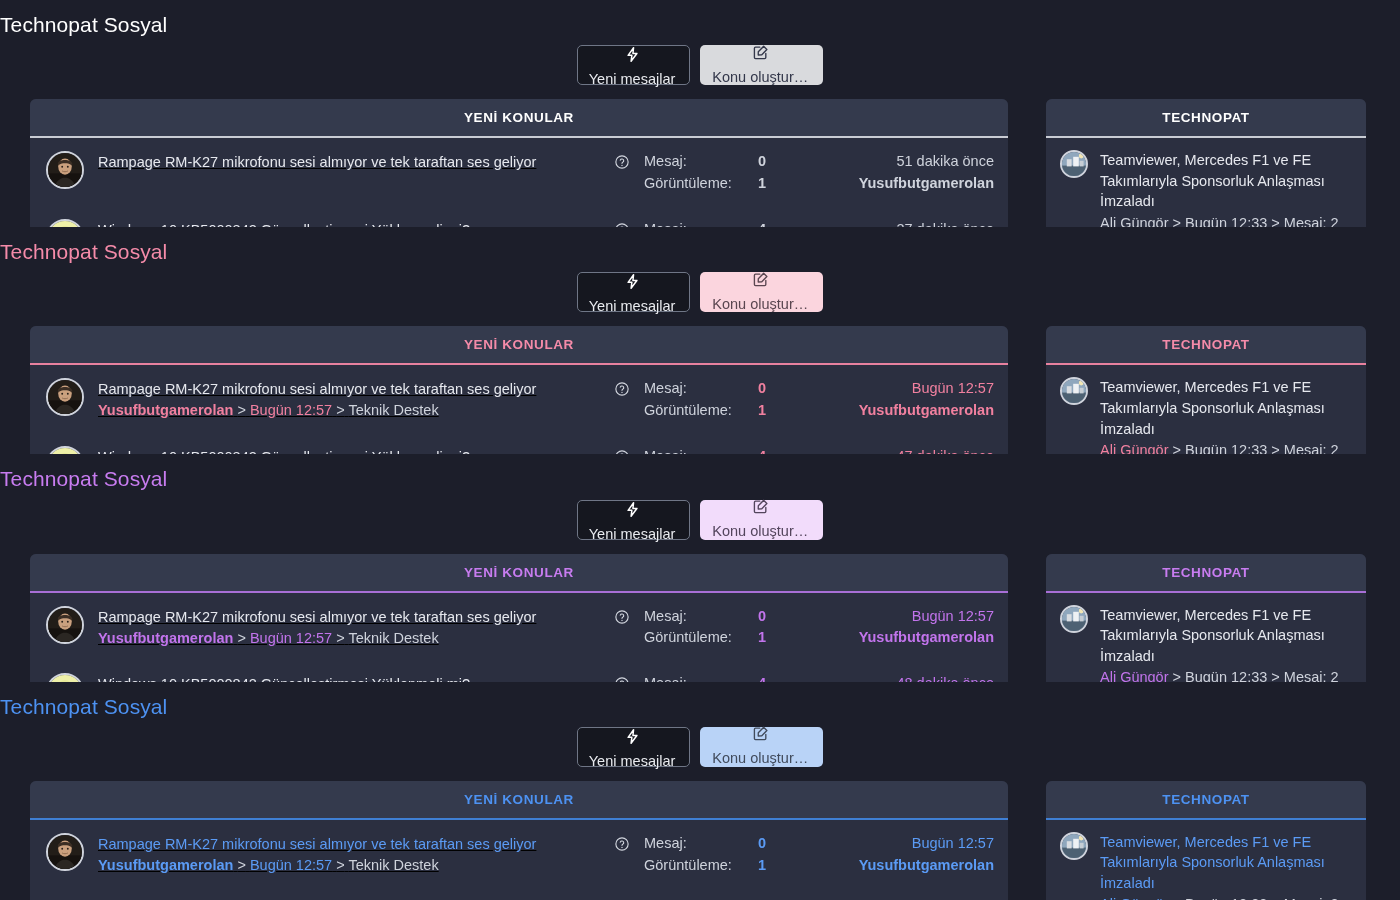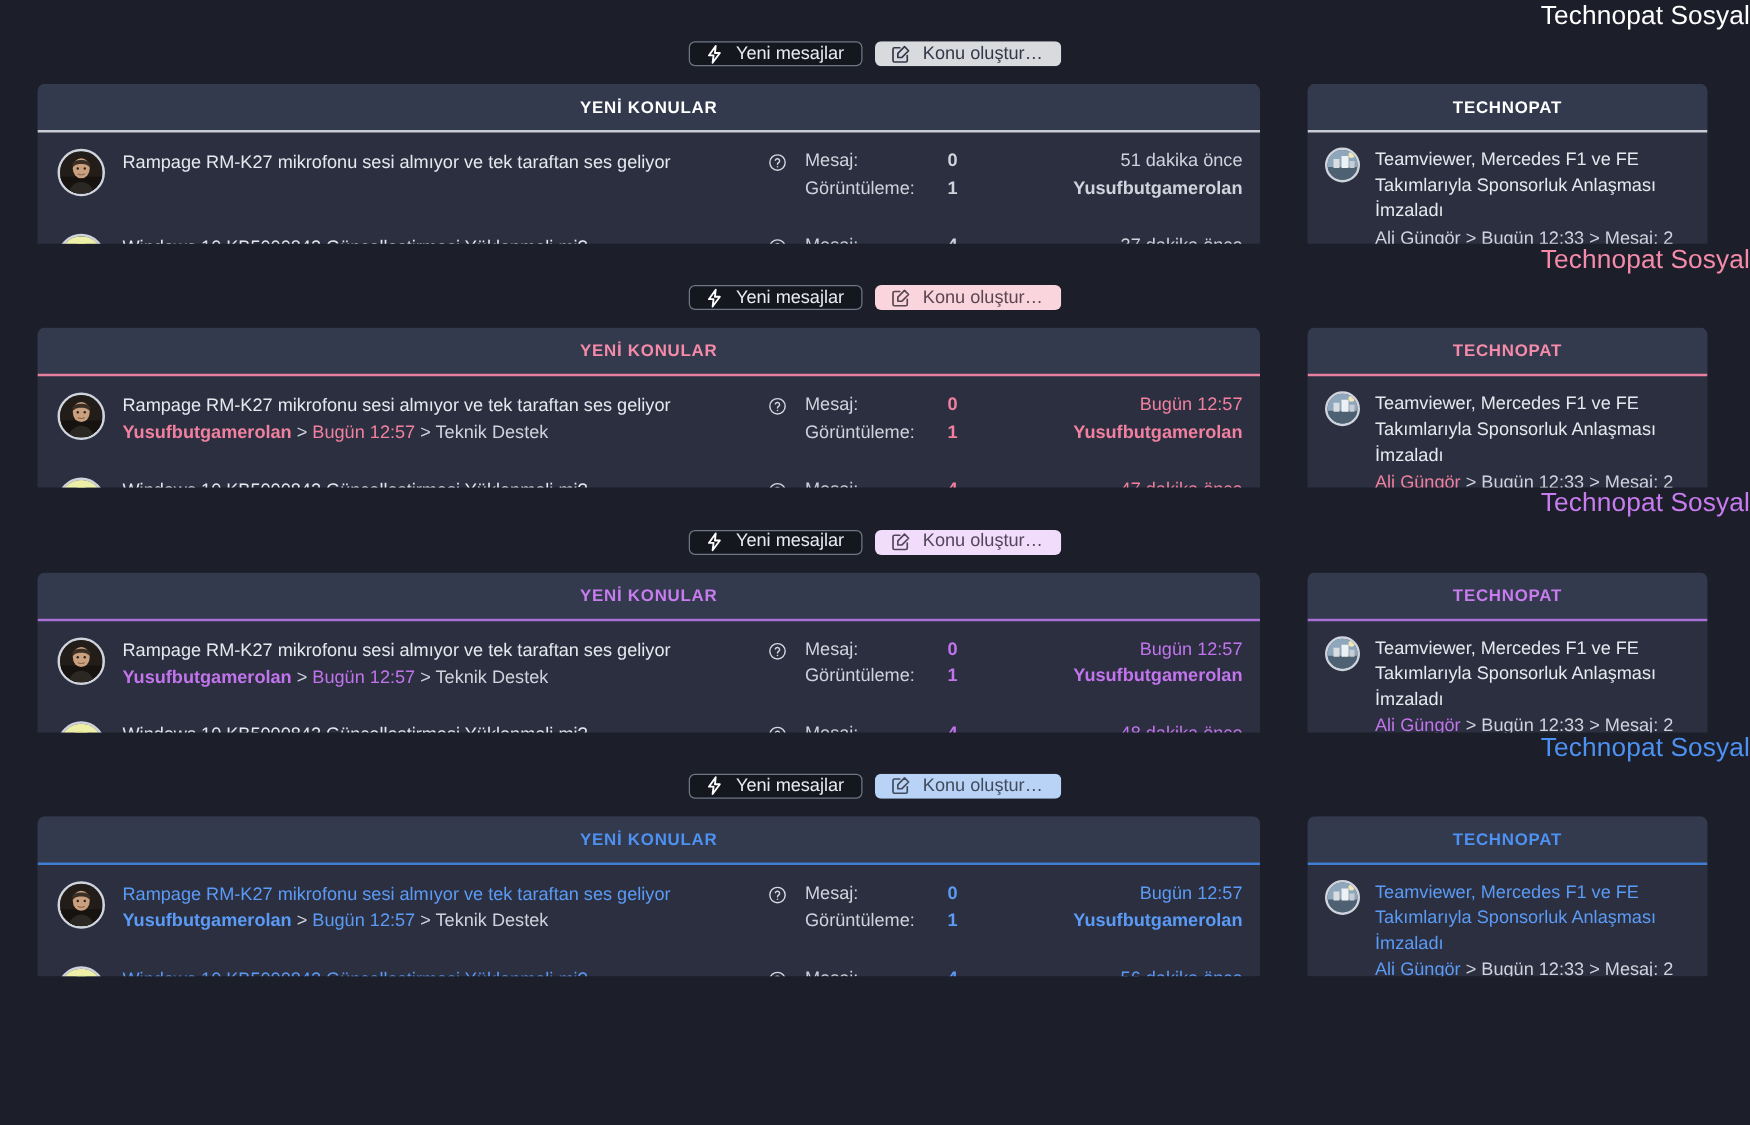--- a/index.html
+++ b/index.html
@@ -21,48 +21,50 @@
     background: #1c1e2a;
   }
 
   
   .section {
     position: relative;
     width: 1400px;
   }
 
   .site-title {
-    text-align: right;
+    text-align: left;
     font-size: 21px;
     font-weight: 400;
     letter-spacing: .1px;
     line-height: 1.2;
+    padding-top: 12px;
     padding-bottom: 8px;
     color: #ffffff;
   }
 
   .btn-row {
     display: flex;
     justify-content: center;
     gap: 10px;
     padding-bottom: 14px;
   }
 
   .btn {
     display: inline-flex;
     align-items: center;
     gap: 9px;
-    height: 20px;
+    height: 40px;
     padding: 0 14px 0 11px;
     border-radius: 5px;
     font-size: 14.5px;
     line-height: 1;
     white-space: nowrap;
     cursor: pointer;
     user-select: none;
+    flex-direction: column;
   }
 
   .btn-ghost {
     background: #15171f;
     border: 1px solid #6f7686;
     color: #e9ebef;
   }
 
   .btn-solid {
     border: 1px solid transparent;
@@ -121,21 +123,21 @@
     height: 38px;
     flex: 0 0 38px;
     border-radius: 50%;
     border: 2px solid #cfd3dc;
     overflow: hidden;
     position: relative;
     background: #4a4f5e;
   }
   .avatar svg { display: block; width: 100%; height: 100%; }
 
-  .row-main { flex: 1 1 auto; min-width: 0; padding-top: 1px; }
+  .row-main { flex: 1 1 auto; min-width: 0; padding-top: 1px; text-decoration: underline; }
 
   .topic-title {
     font-size: 14.5px;
     line-height: 1.45;
     color: #e6e8ee;
     white-space: nowrap;
     overflow: hidden;
     text-overflow: ellipsis;
   }
 

